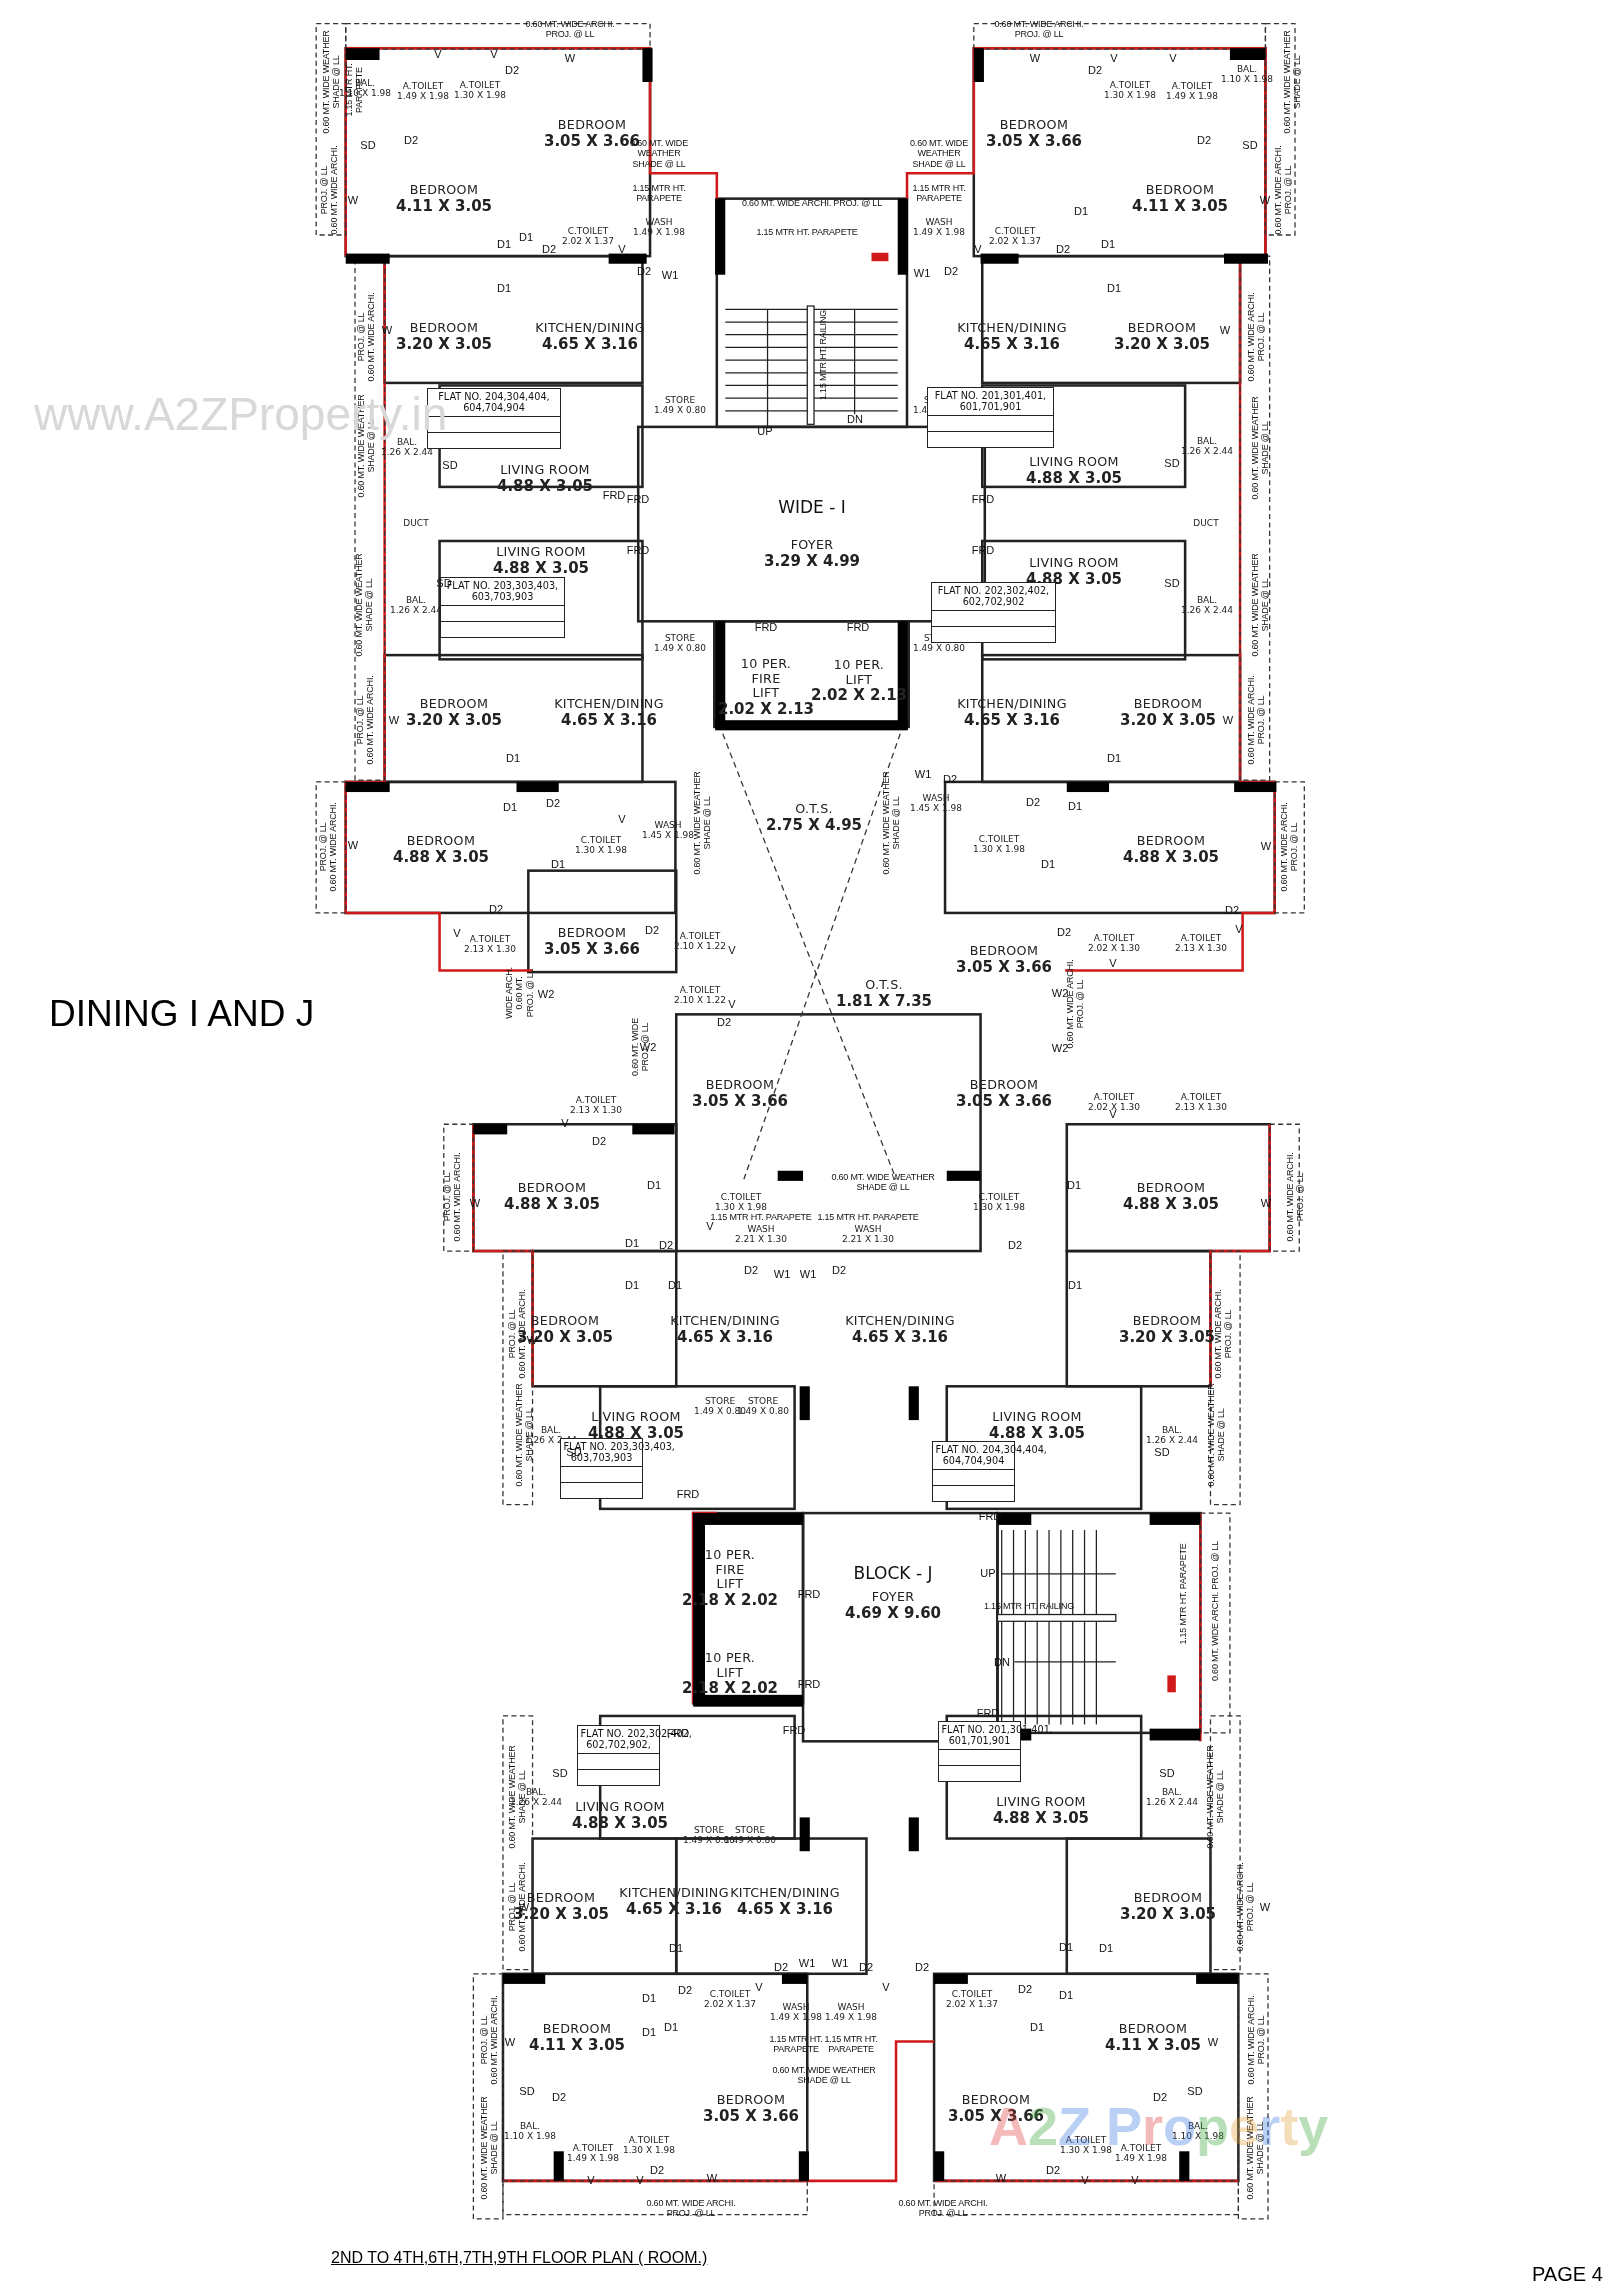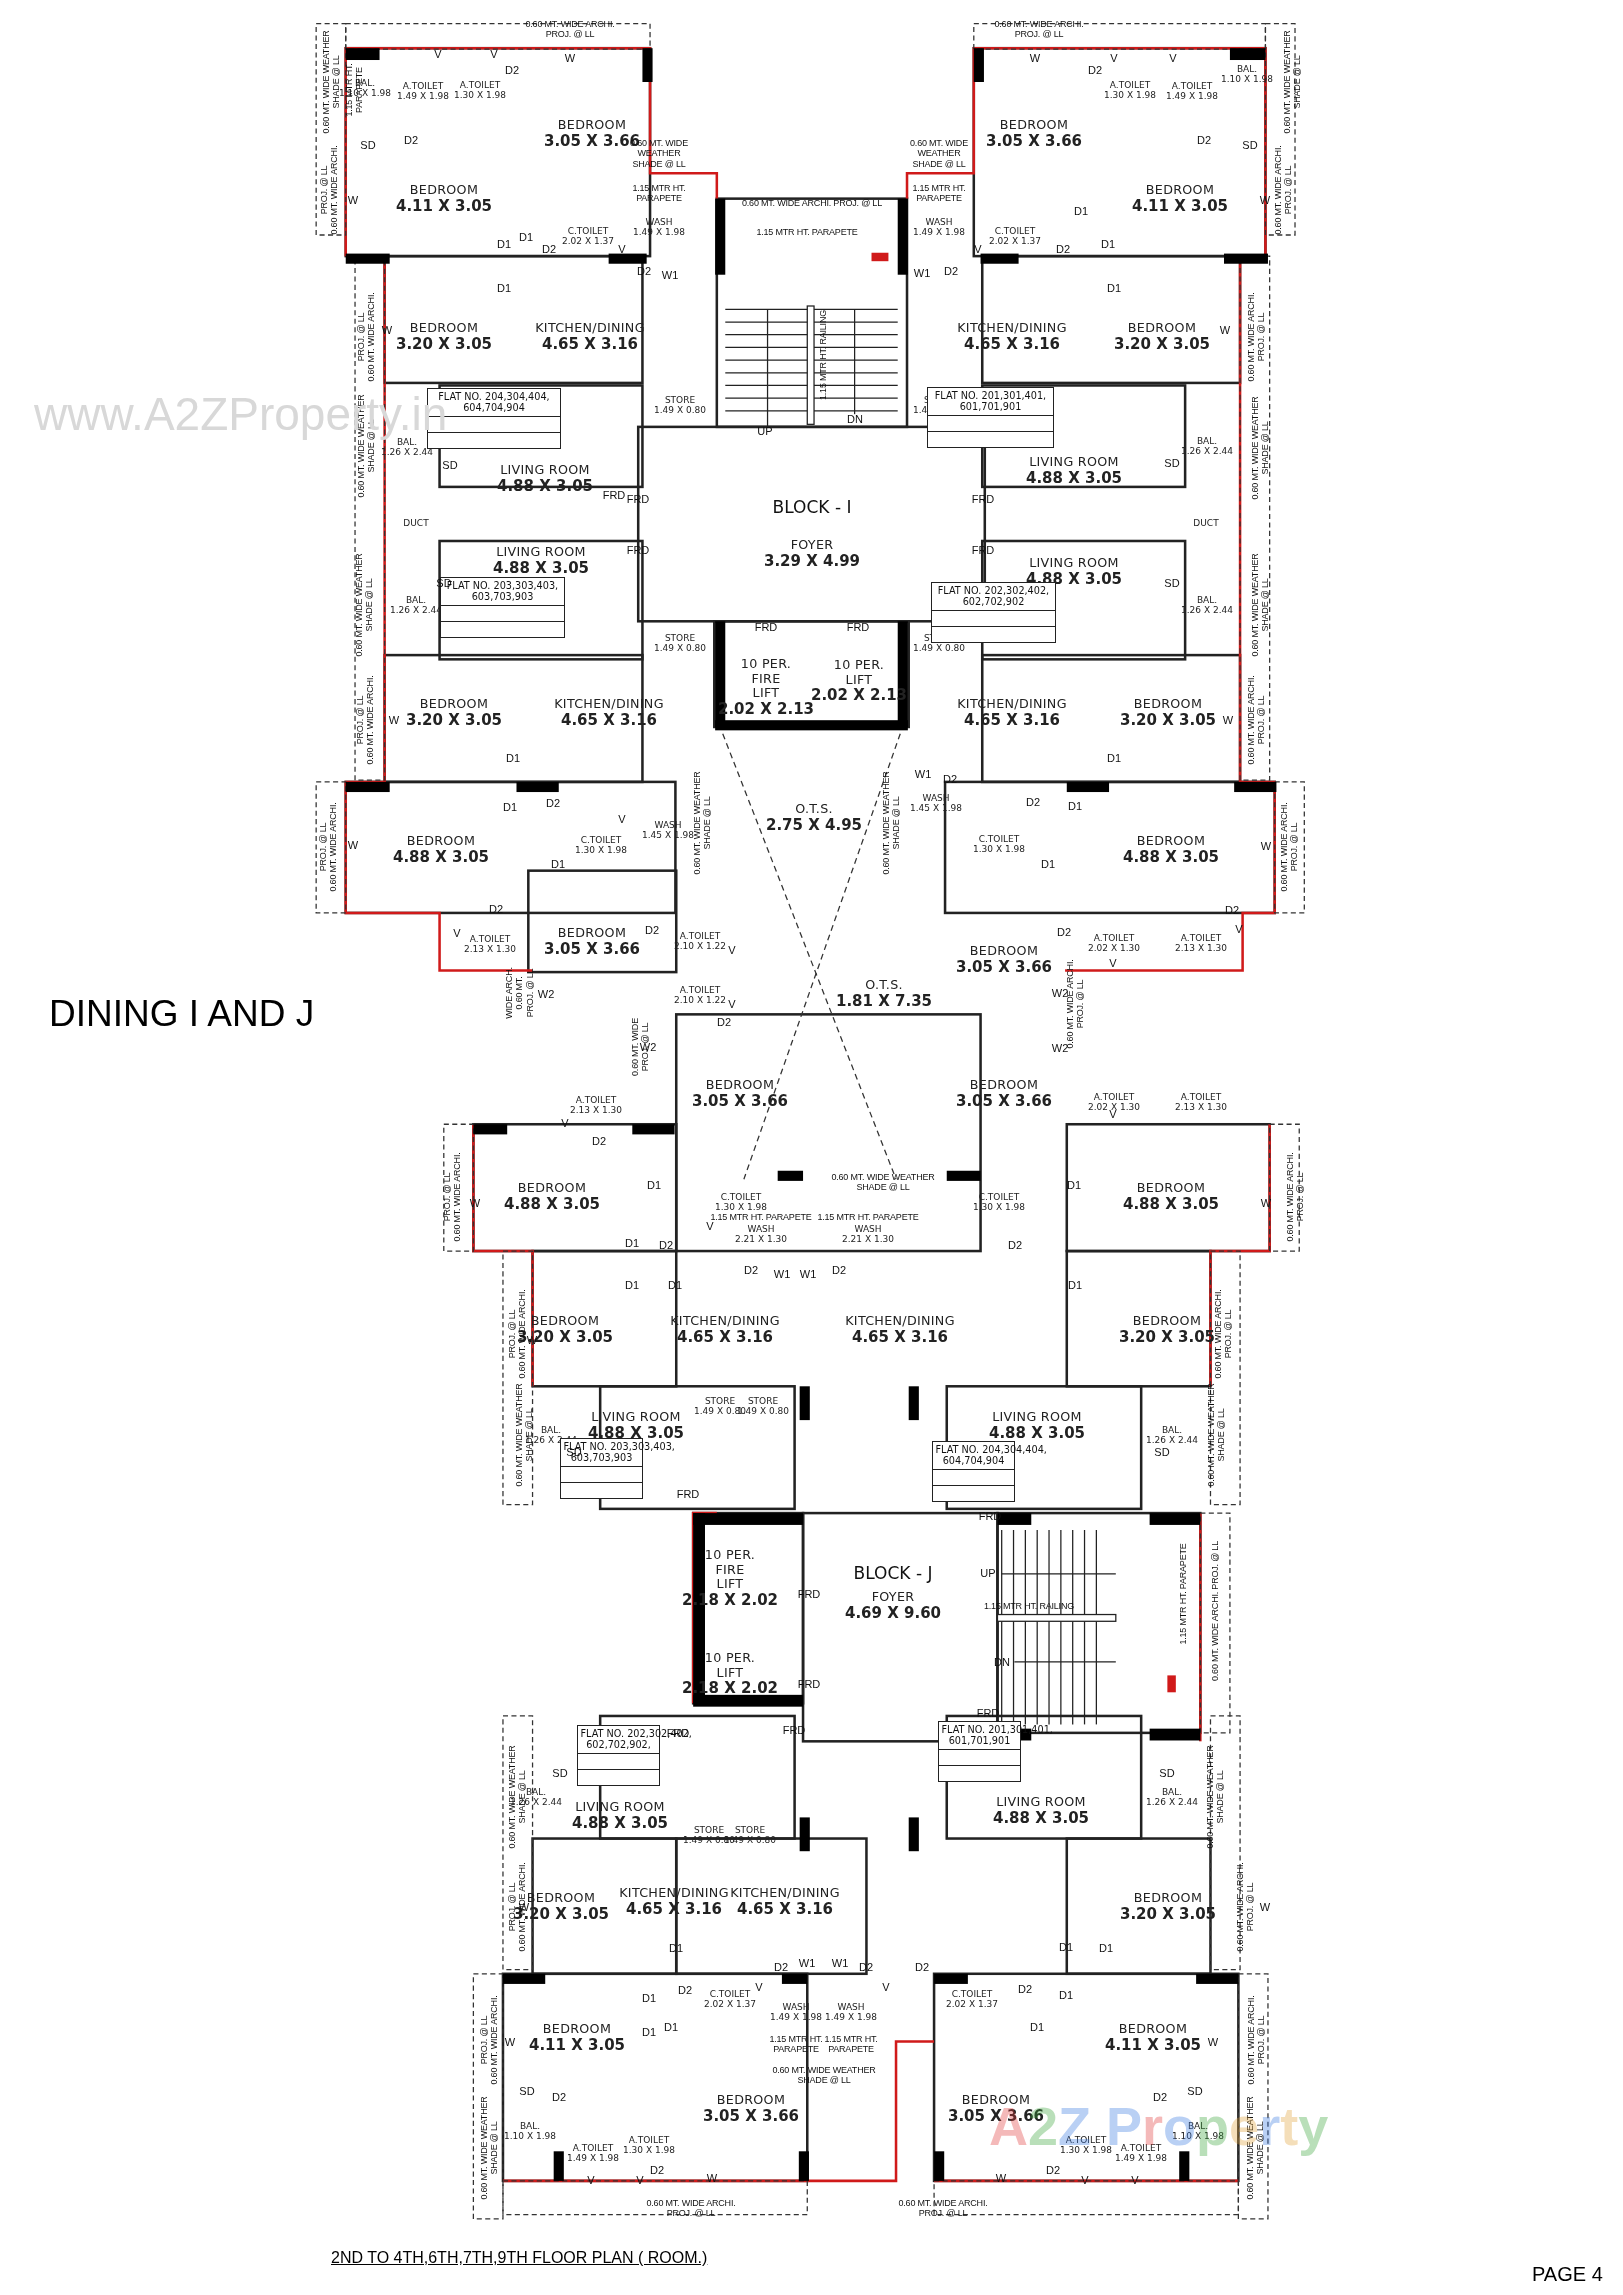--- a/index.html
+++ b/index.html
@@ -581,21 +581,21 @@
       <span class="dm">1.49 X 0.80</span>
     </div>
     <div class="lbl room" style="left: 1012px; top: 713px;">
       <span class="nm" style="white-space: pre;">KITCHEN/DINING</span>
       <span class="dm">4.65 X 3.16</span>
     </div>
     <div class="lbl room" style="left: 1168px; top: 713px;">
       <span class="nm" style="white-space: pre;">BEDROOM</span>
       <span class="dm">3.20 X 3.05</span>
     </div>
-    <div class="block" style="left: 812px; top: 507px;">BLOCK - I</div>
+    <div class="block" style="left: 812px; top: 507px;">WIDE - I</div>
     <div class="lbl room" style="left: 812px; top: 554px;">
       <span class="nm">FOYER</span>
       <span class="dm">3.29 X 4.99</span>
     </div>
     <div class="block" style="left: 893px; top: 1573px;">BLOCK - J</div>
     <div class="lbl room" style="left: 893px; top: 1606px;">
       <span class="nm">FOYER</span>
       <span class="dm">4.69 X 9.60</span>
     </div>
     <div class="flatbox" style="left: 427px; top: 388px; width: 132px;">

